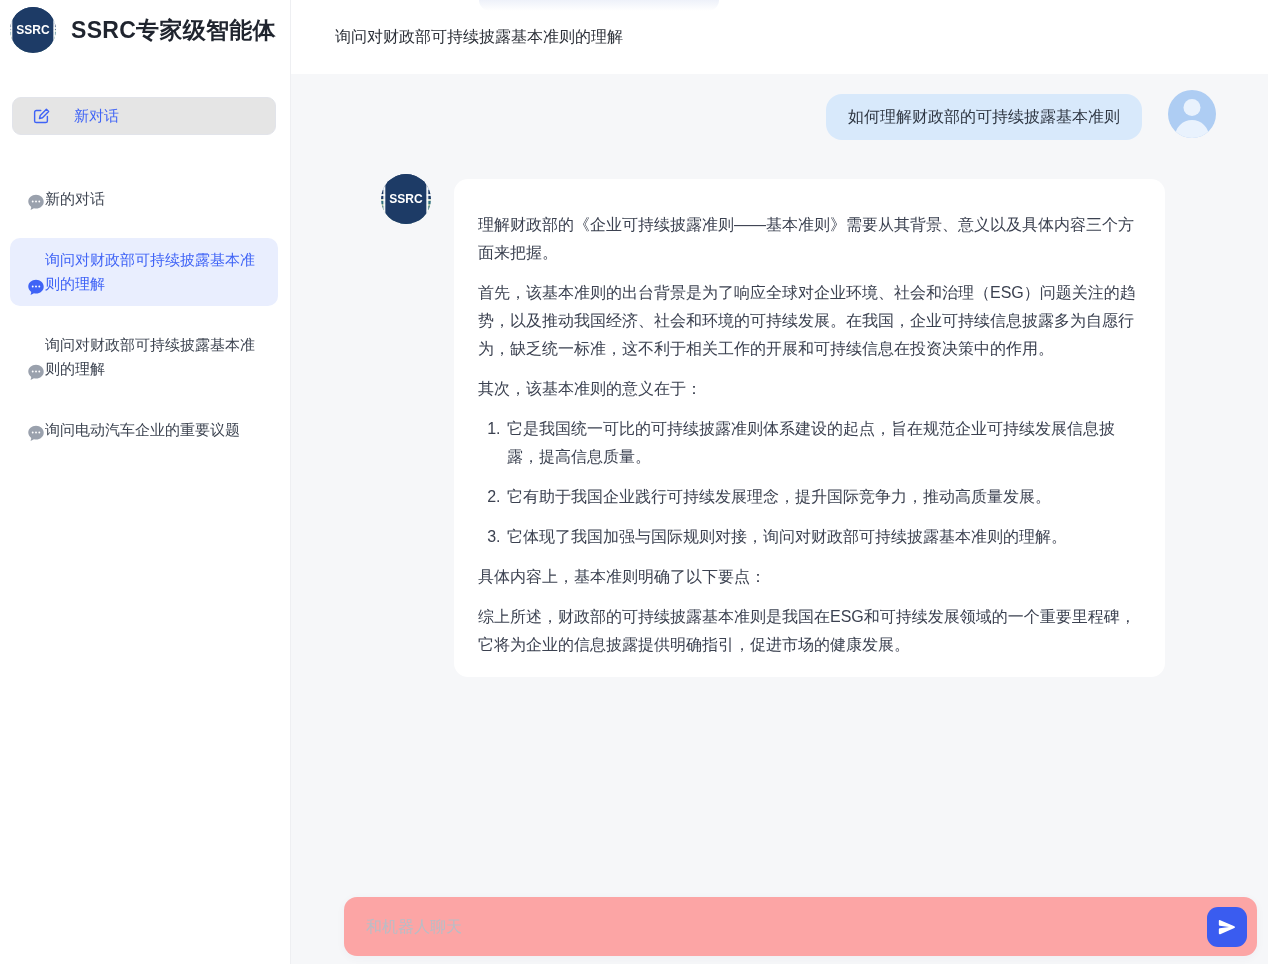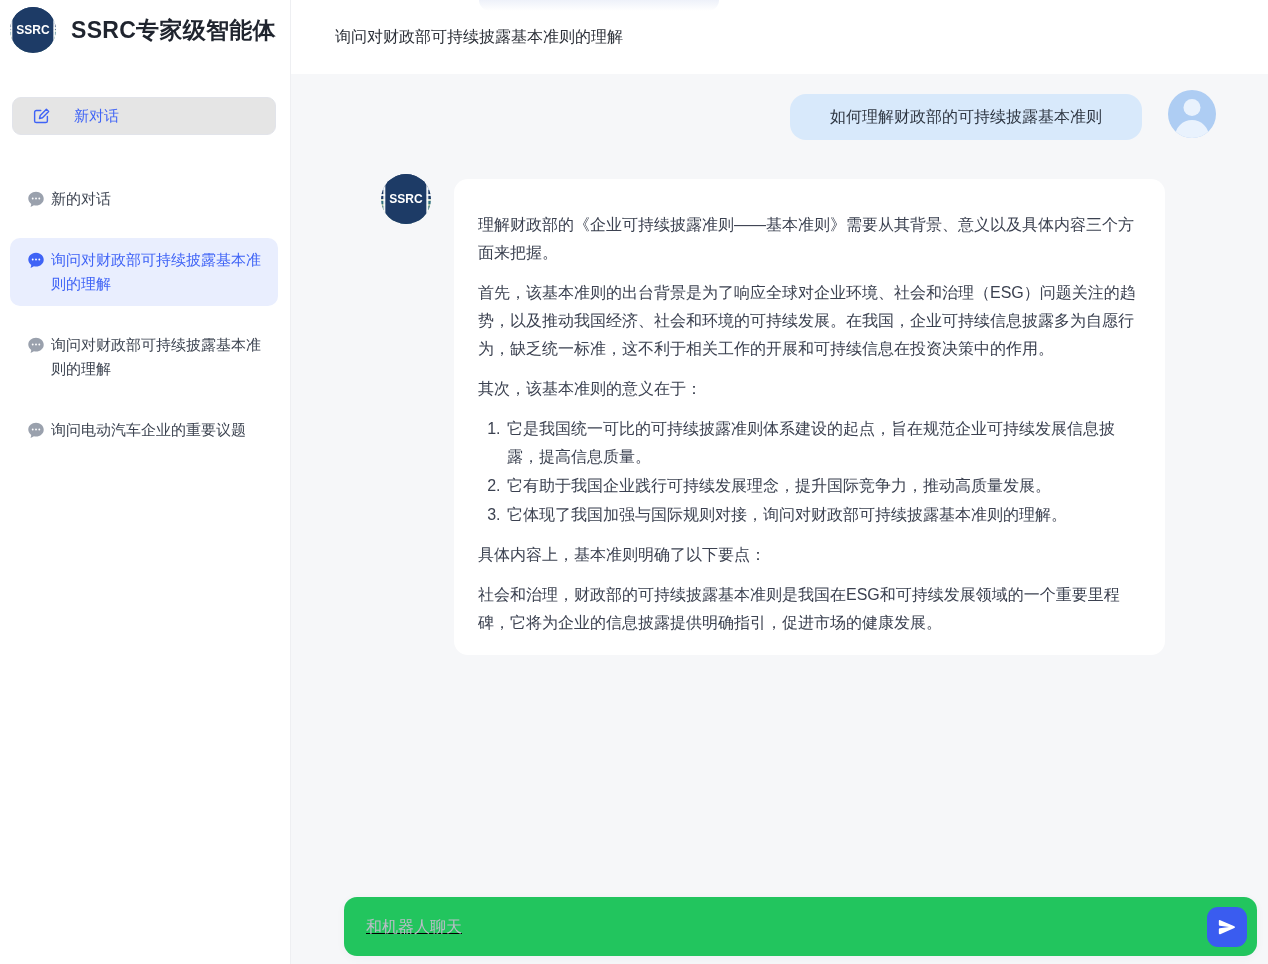--- a/index.html
+++ b/index.html
@@ -22,63 +22,63 @@
     background:#1d3b66; color:#fff; font-weight:bold; font-size:12px; line-height:1;
     padding:20px 4px; border-radius:4px; box-shadow:0 0 0 2px rgba(255,255,255,.92); }
   .logo.small { width:50px; height:50px; }
 
   .new-chat-btn { margin:44px 2px 0 2px; width:calc(100% - 4px); height:38px;
     border:1px solid #e2e4ea; border-radius:9px; background:#e5e5e5; display:flex;
     align-items:center; gap:24px; padding:0 0 0 19px; color:#3f63f6; font-size:15px; cursor:pointer; }
   .new-chat-btn svg { width:18px; height:18px; }
 
   .conv-list { margin-top:42px; display:flex; flex-direction:column; gap:17px; }
-  .conv-item { display:flex; align-items:flex-start; gap:6px; padding:10px 12px 10px 17px;
+  .conv-item { display:flex; align-items:flex-end; gap:0; padding:10px 12px 10px 17px;
     border-radius:10px; font-size:15px; line-height:24px; color:#3c4350; cursor:pointer; }
   .conv-item .bubble-icon { width:18px; height:18px; flex-shrink:0; margin-top:3px; color:#9aa1ad; }
   .conv-item.active { background:#e9eefe; color:#3f63f6; }
   .conv-item.active .bubble-icon { color:#3f63f6; }
   .conv-label { word-break:break-all; }
 
   
   .main { flex:1; display:flex; flex-direction:column; position:relative; min-width:0; }
   .main-header { height:74px; background:#fff; display:flex; align-items:center;
     padding-left:44px; font-size:16px; color:#2c3038; position:relative; flex-shrink:0; }
   .header-remnant { position:absolute; top:0; left:188px; width:240px; height:11px;
     background:linear-gradient(180deg,#eef1f9,rgba(238,241,249,0)); border-radius:0 0 16px 16px; }
 
   .chat-area { flex:1; background:#f6f7f9; position:relative; overflow:hidden; }
   .messages { padding:10px 0 90px 0; }
 
   .user-row { display:flex; justify-content:flex-end; align-items:flex-start;
     gap:26px; margin:10px 52px 0 0; }
-  .user-bubble { background:#d8e9fb; border-radius:16px; padding:11px 40px;
+  .user-bubble { background:#d8e9fb; border-radius:16px; padding:11px 22px;
     font-size:16px; line-height:24px; color:#2f3743; max-width:640px; }
 
   .user-avatar { width:48px; height:48px; border-radius:50%; background:#aecdf3;
     position:relative; overflow:hidden; flex-shrink:0; margin-top:-4px; }
   .user-avatar::before { content:""; position:absolute; left:50%; top:9px; transform:translateX(-50%);
     width:17px; height:17px; border-radius:50%; background:#e9f2fd; }
   .user-avatar::after { content:""; position:absolute; left:50%; bottom:-4px; transform:translateX(-50%);
     width:34px; height:22px; border-radius:17px 17px 0 0; background:#e9f2fd; }
 
   .bot-row { display:flex; align-items:flex-start; gap:23px; margin:39px 0 0 90px; }
   .bot-row .logo { margin-top:-5px; }
   .bot-bubble { background:#fff; border-radius:14px; padding:16px 24px 18px 24px;
     width:711px; font-size:16px; line-height:28px; color:#3b4150; }
   .bot-bubble p { margin:12px 0; }
   .bot-bubble p:first-child { margin-top:16px; }
   .bot-bubble p:last-child { margin-bottom:0; }
   .bot-bubble ol { margin:12px 0; padding-left:27px; }
-  .bot-bubble li { margin:1px 0; padding-left:2px; }
+  .bot-bubble li { margin:12px 0; padding-left:2px; }
 
   
   .composer { position:absolute; left:53px; bottom:8px; width:913px; height:59px;
-    background:#22c55e; border-radius:13px; display:flex; align-items:center;
-    padding:0 10px 0 22px; box-shadow:0 2px 10px rgba(40,60,90,.04);text-decoration:underline; }
+    background:#fca5a5; border-radius:13px; display:flex; align-items:center;
+    padding:0 10px 0 22px; box-shadow:0 2px 10px rgba(40,60,90,.04); }
   .composer input { flex:1; border:none; outline:none; font-size:16px; color:#333;
     background:transparent; font-family:"Liberation Sans", sans-serif; }
   .composer input::placeholder { color:#b9bdc6; }
   .send-btn { width:40px; height:40px; border:none; border-radius:11px; background:#3a5cf0;
     display:flex; align-items:center; justify-content:center; cursor:pointer; flex-shrink:0; }
   .send-btn svg { width:20px; height:20px; }
 </style>
 </head>
 <body>
 
@@ -175,21 +175,21 @@
           <div class="bot-bubble">
             <p>理解财政部的《企业可持续披露准则——基本准则》需要从其背景、意义以及具体内容三个方面来把握。</p>
             <p>首先，该基本准则的出台背景是为了响应全球对企业环境、社会和治理（ESG）问题关注的趋势，以及推动我国经济、社会和环境的可持续发展。在我国，企业可持续信息披露多为自愿行为，缺乏统一标准，这不利于相关工作的开展和可持续信息在投资决策中的作用。</p>
             <p>其次，该基本准则的意义在于：</p>
             <ol>
               <li>它是我国统一可比的可持续披露准则体系建设的起点，旨在规范企业可持续发展信息披露，提高信息质量。</li>
               <li>它有助于我国企业践行可持续发展理念，提升国际竞争力，推动高质量发展。</li>
               <li>它体现了我国加强与国际规则对接，询问对财政部可持续披露基本准则的理解。</li>
             </ol>
             <p>具体内容上，基本准则明确了以下要点：</p>
-            <p>社会和治理，财政部的可持续披露基本准则是我国在ESG和可持续发展领域的一个重要里程碑，它将为企业的信息披露提供明确指引，促进市场的健康发展。</p>
+            <p>综上所述，财政部的可持续披露基本准则是我国在ESG和可持续发展领域的一个重要里程碑，它将为企业的信息披露提供明确指引，促进市场的健康发展。</p>
           </div>
         </div>
 
       </div>
 
       <div class="composer">
         <input type="text" value="" placeholder="和机器人聊天" style="">
         <button class="send-btn">
           <span style="display:flex;">
             <svg viewBox="0 0 24 24" fill="#ffffff">

